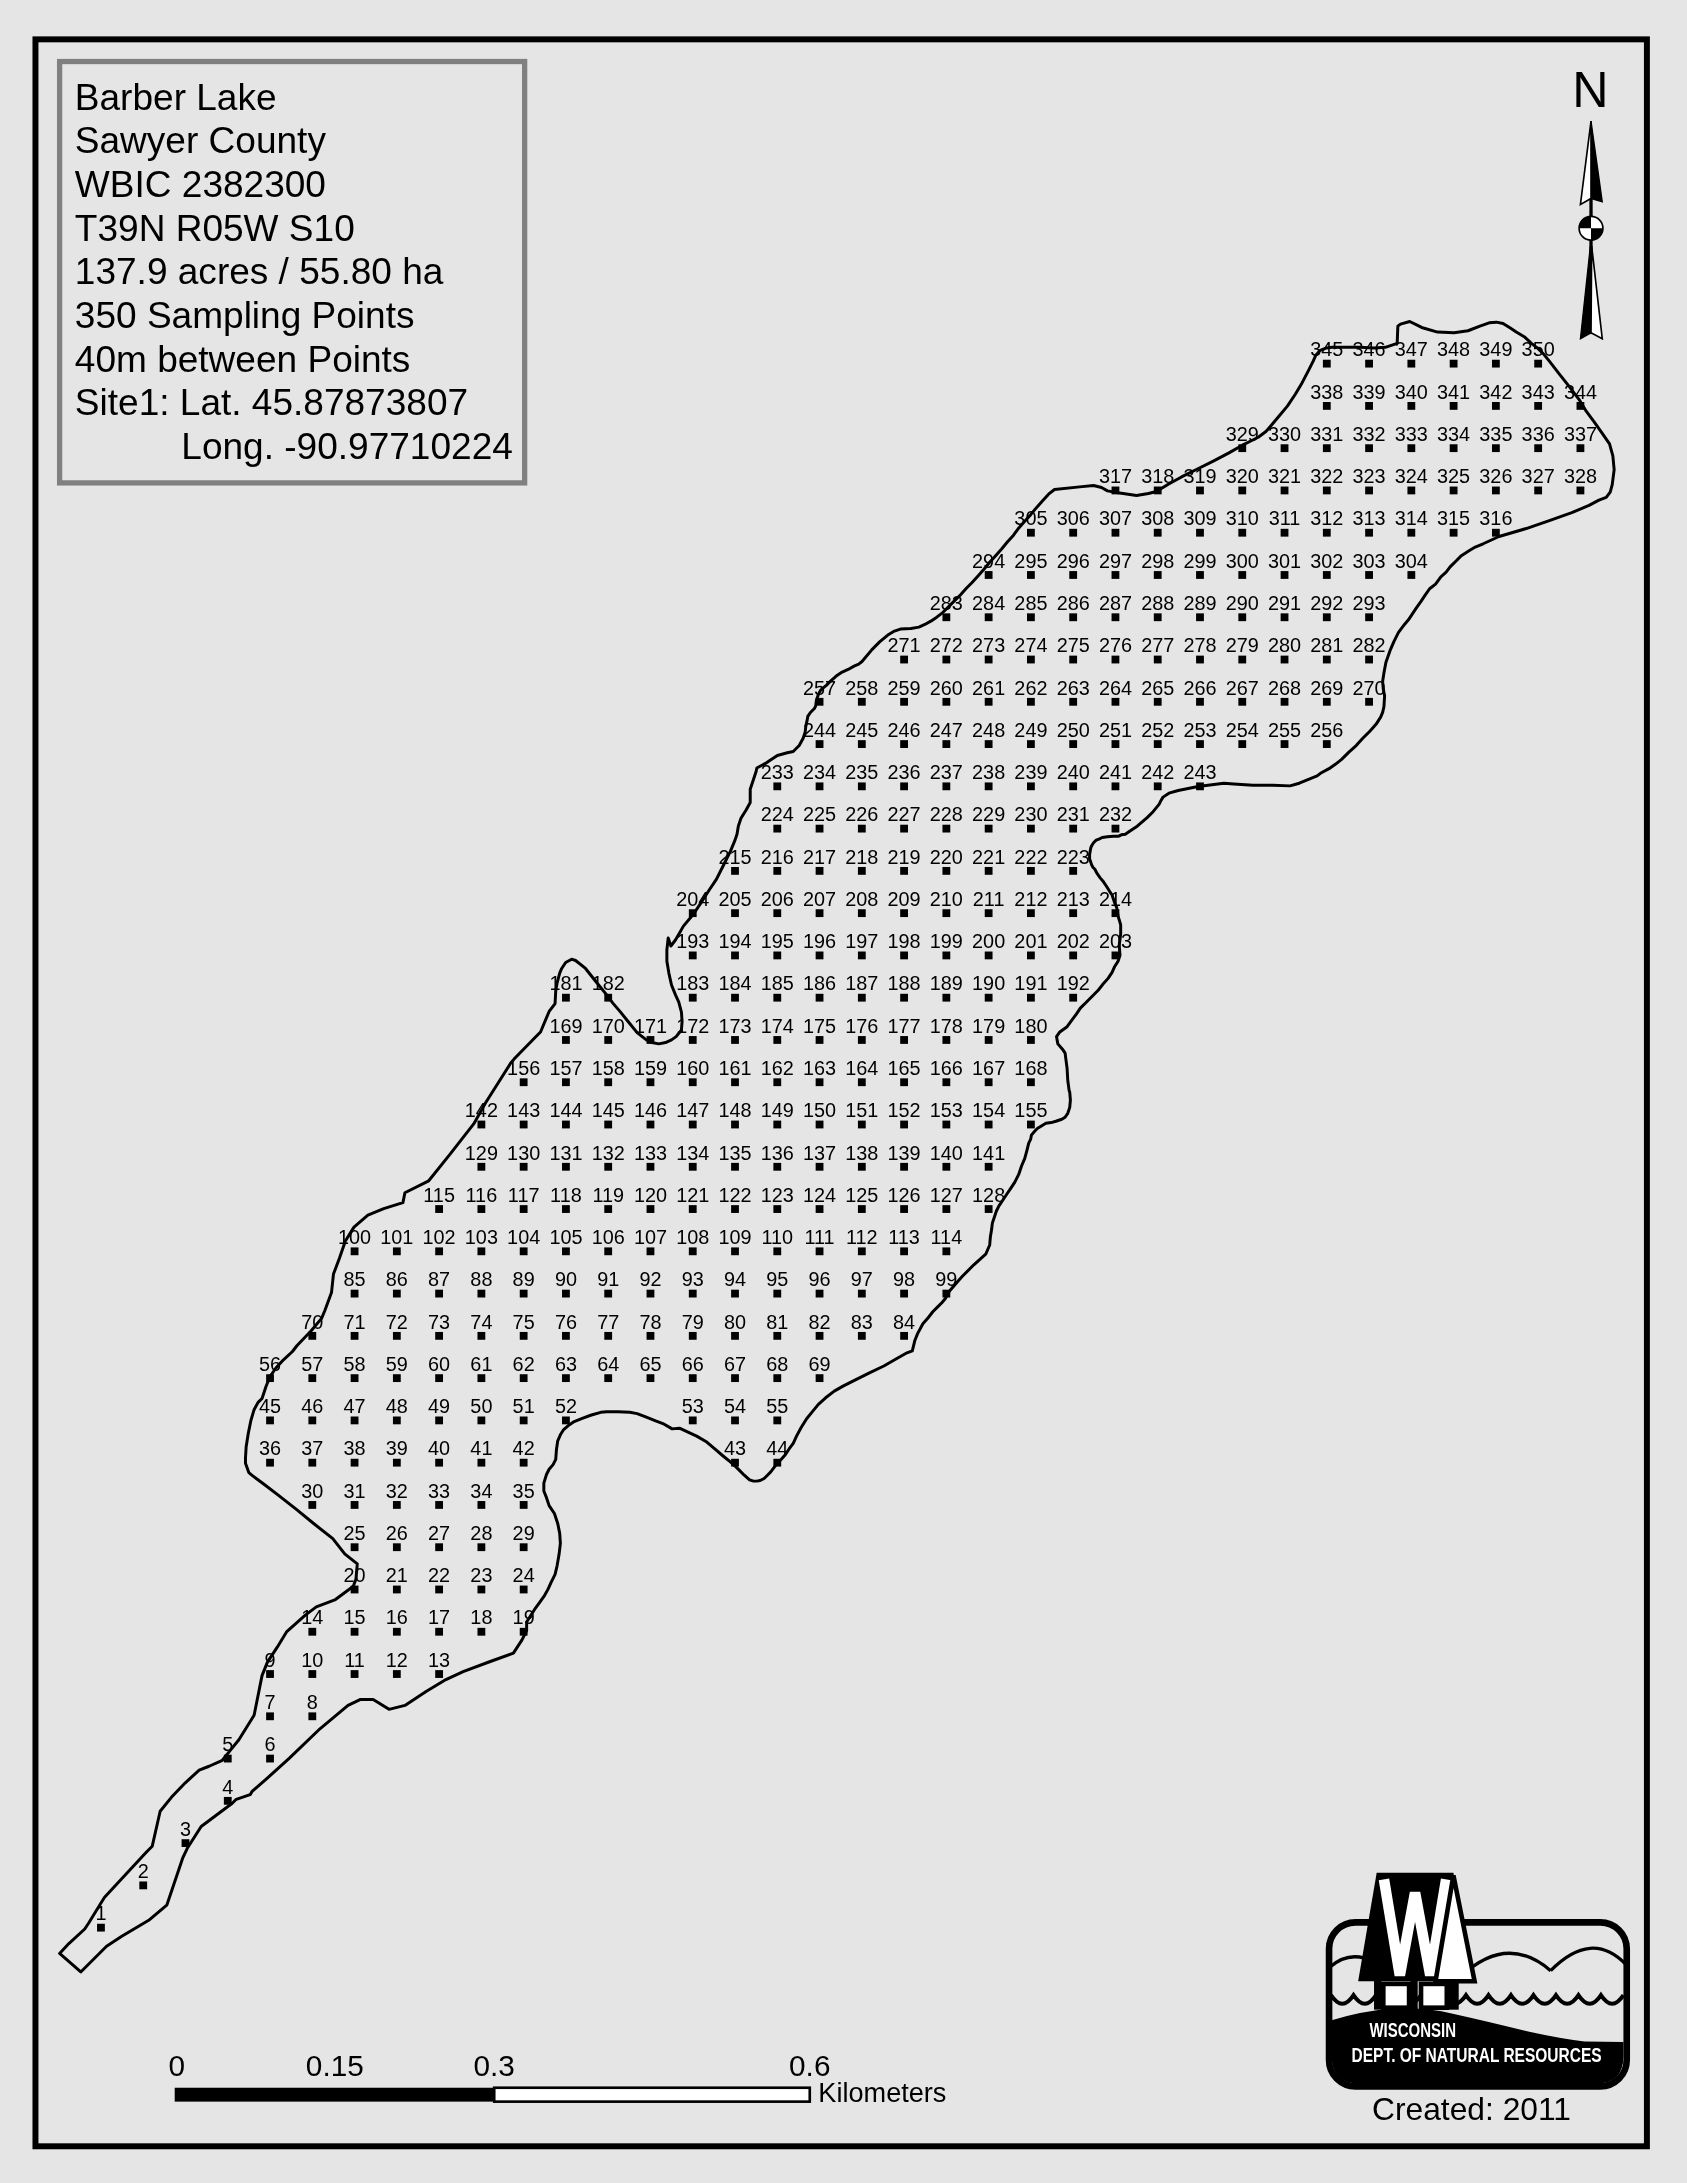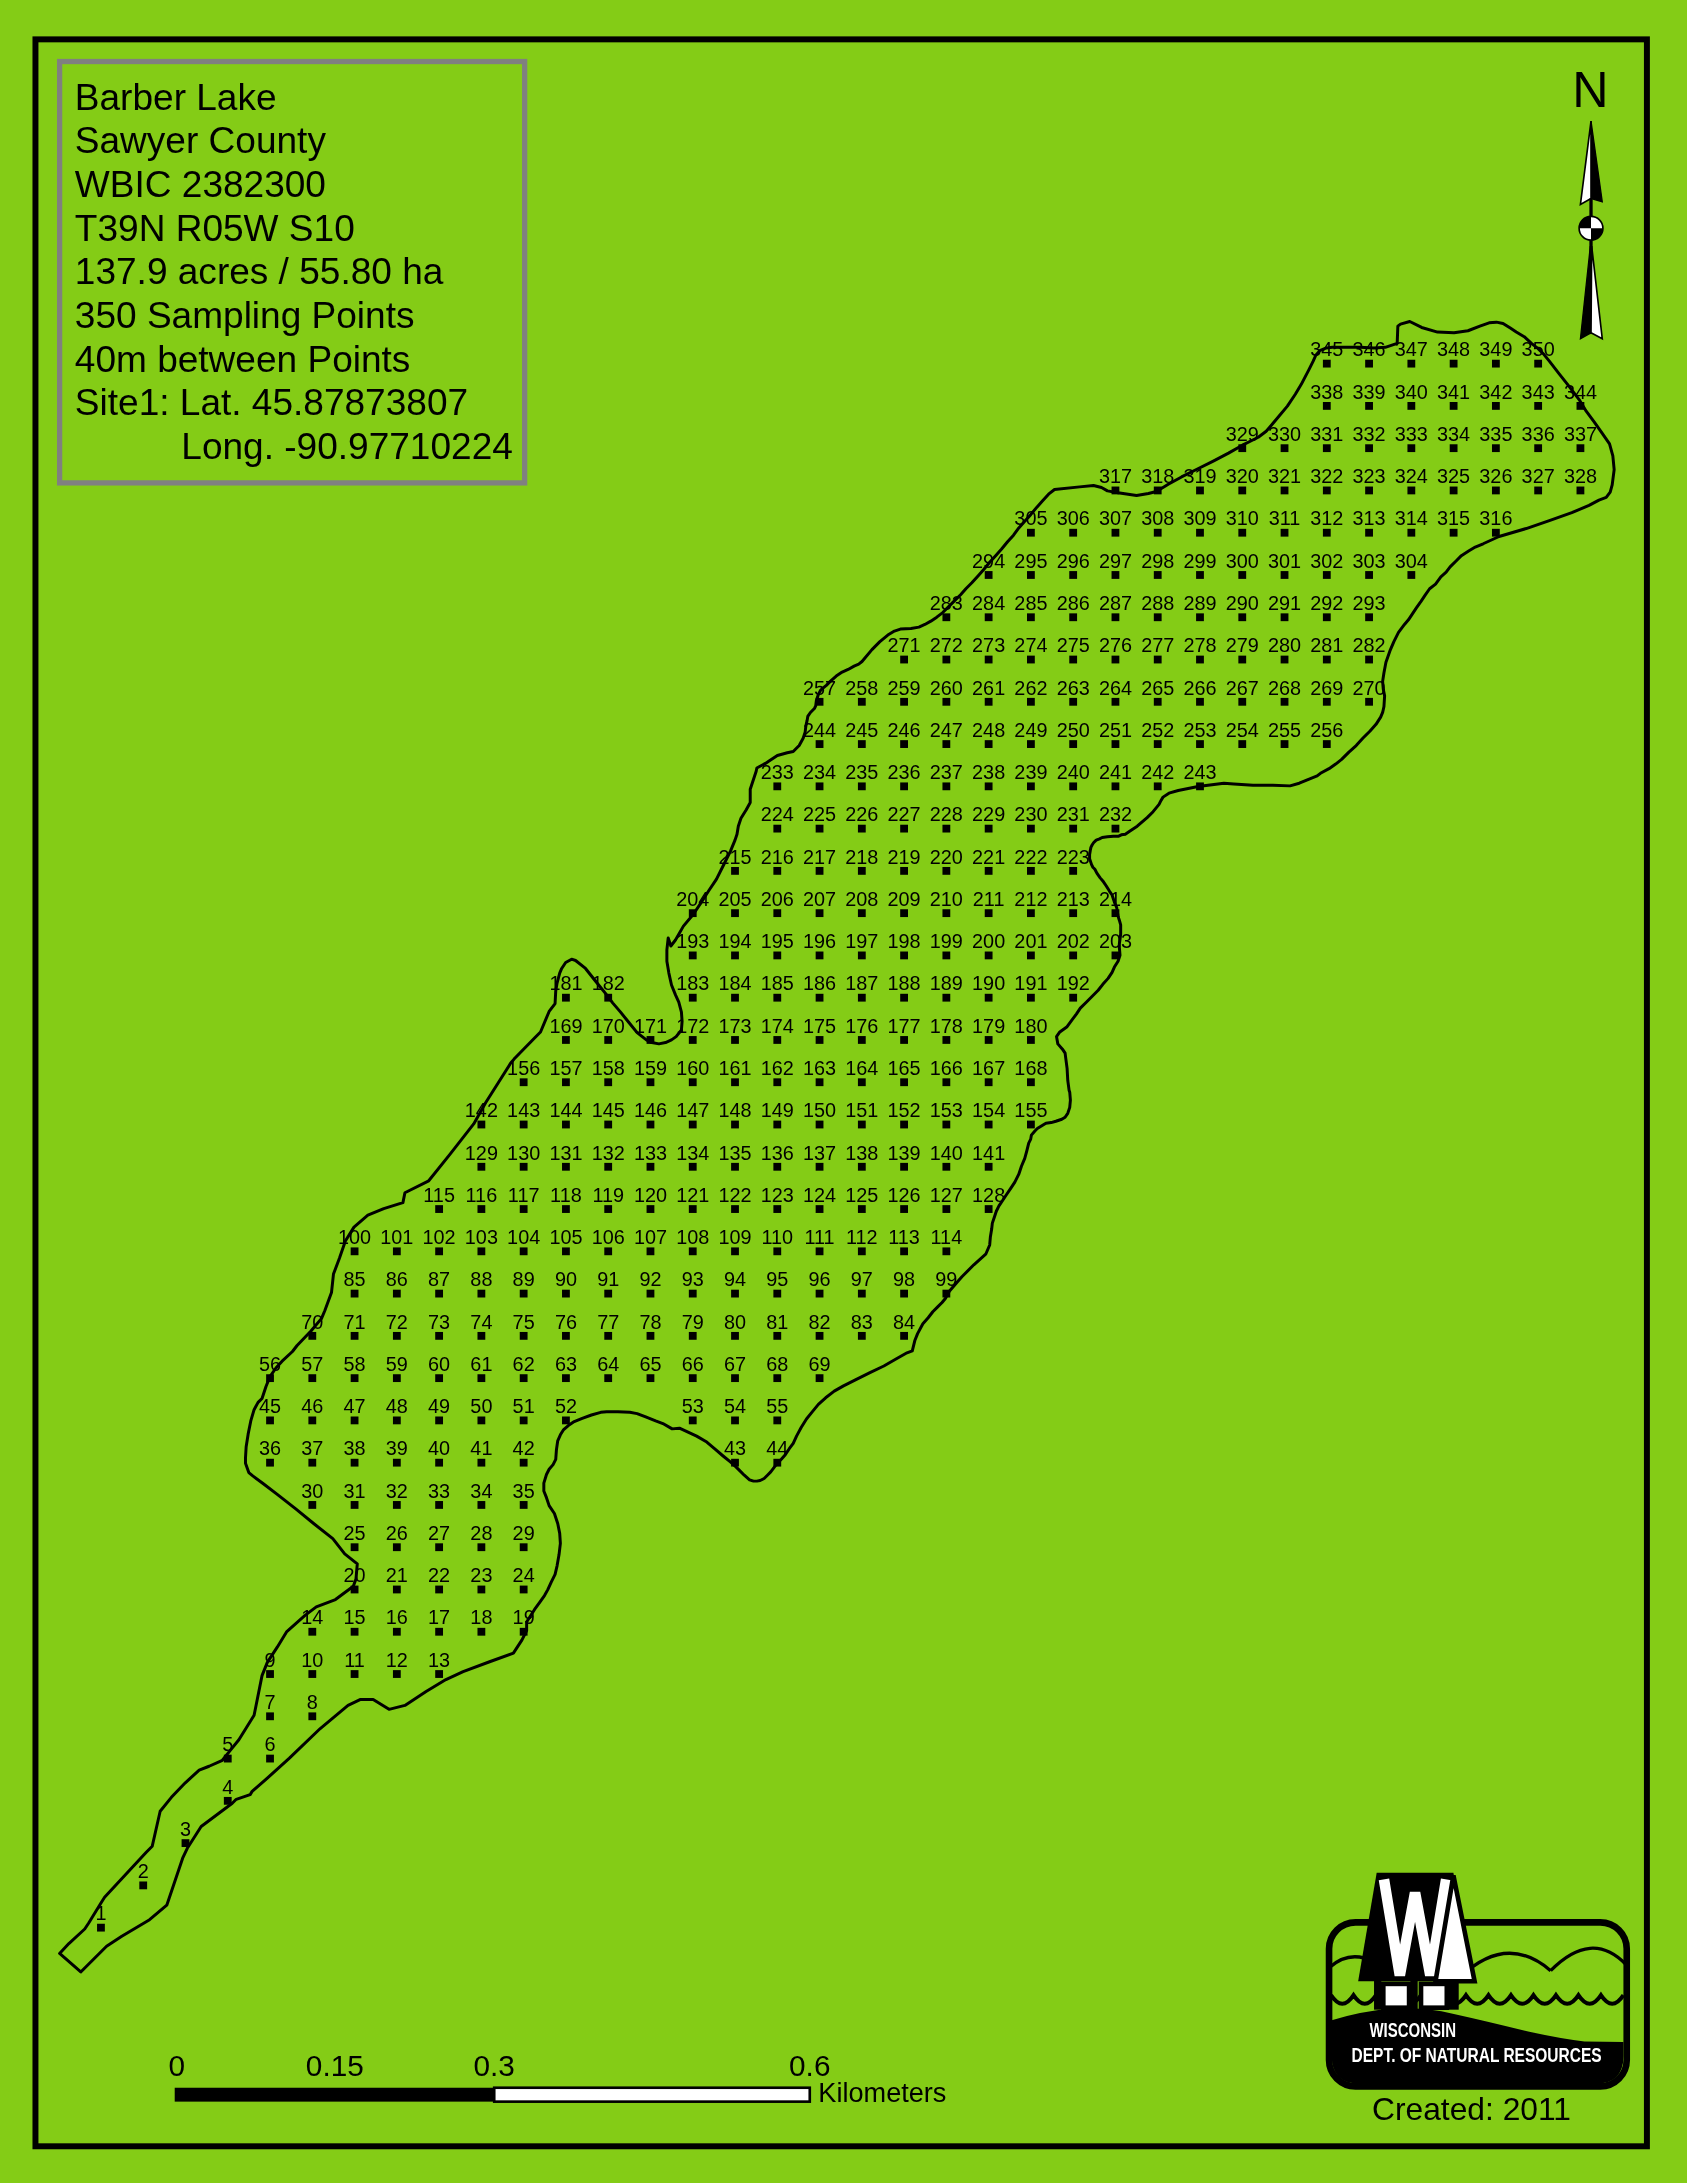--- a/index.html
+++ b/index.html
@@ -1,16 +1,16 @@
 <!DOCTYPE html>
 <html style="font-size:10.6px"><head>
 <meta charset="utf-8">
 <style>
 html,body{margin:0;padding:0;background:#fff;}
-#page{position:relative;width:1687px;height:2183px;background:#84cc16;overflow:hidden;}
+#page{position:relative;width:1687px;height:2183px;background:#e5e5e5;overflow:hidden;}
 svg text{font-family:"Liberation Sans",sans-serif;}
 g.pts text{font-size:30px;text-anchor:middle;}
 g.pts rect{fill:#000;}
 </style>
 </head>
 <body>
 <div id="page">
 <svg width="1687" height="2183" viewBox="0 0 2550 3300">
 
 <rect x="53.5" y="59.5" width="2436" height="3185" fill="none" stroke="#000" stroke-width="9"></rect>

